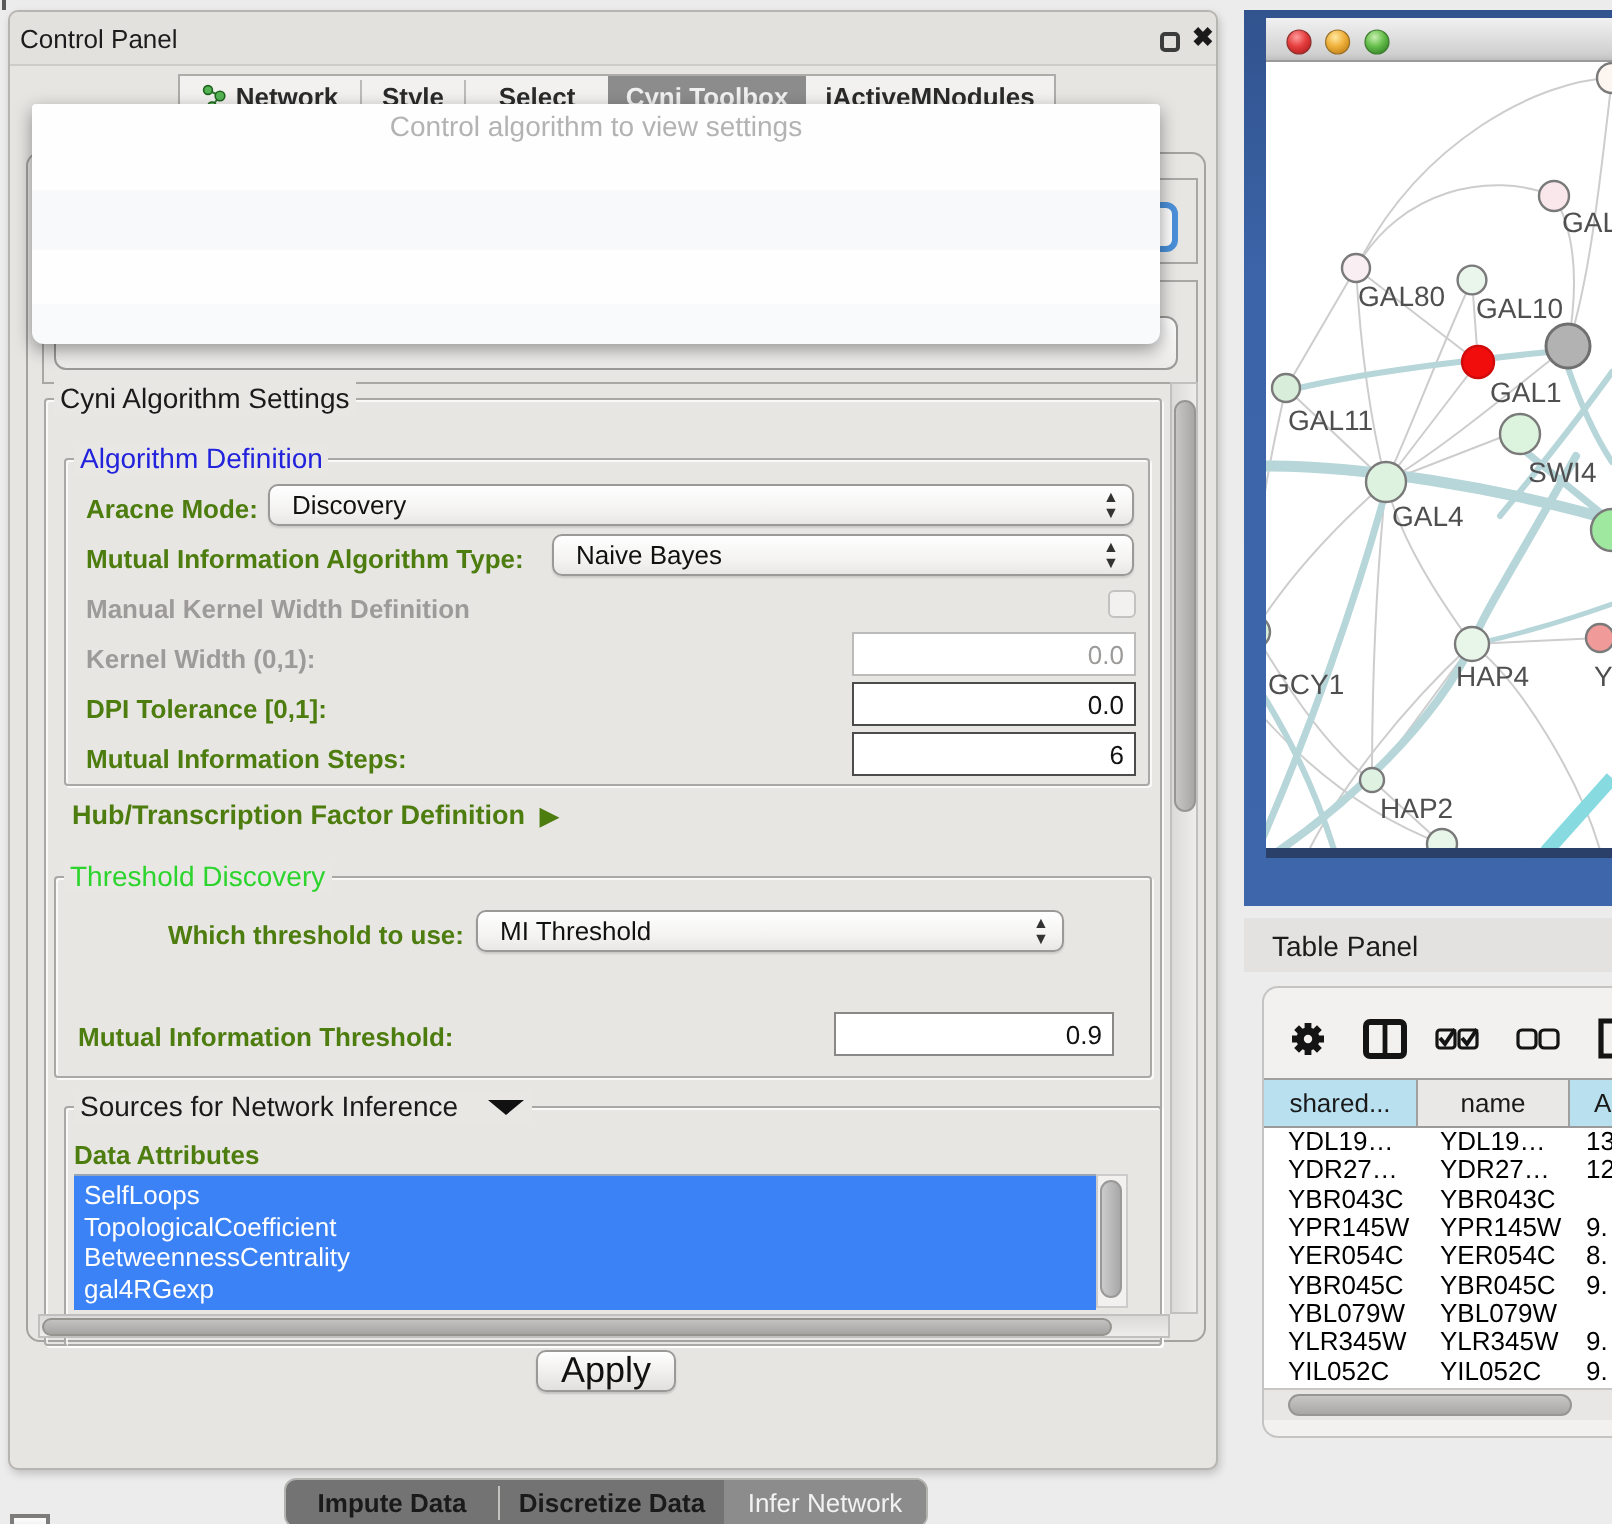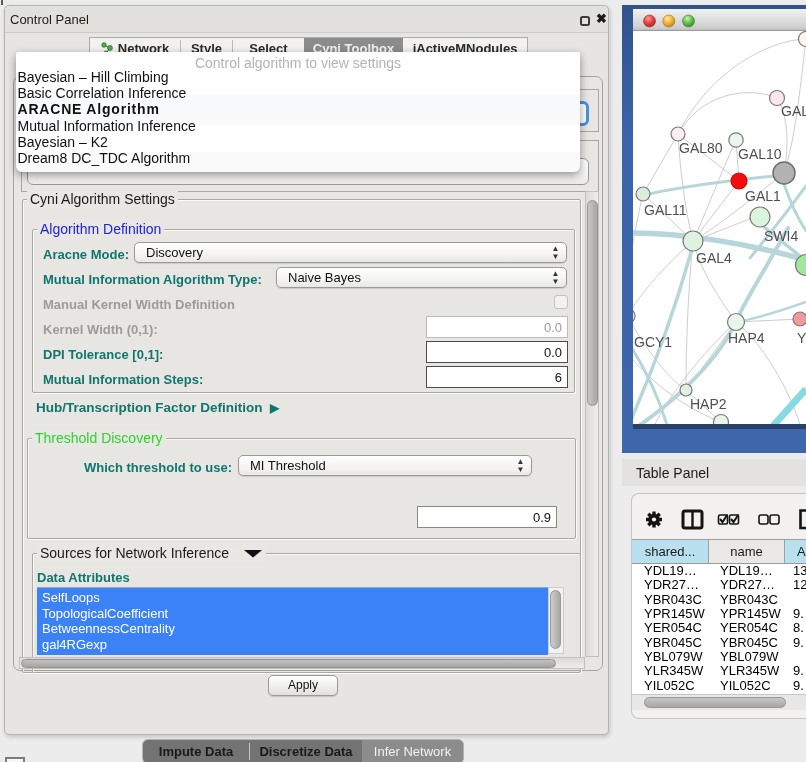--- a/index.html
+++ b/index.html
@@ -1,19 +1,19 @@
 <!DOCTYPE html>
 <html><head><meta charset="utf-8"><style>
 *{margin:0;padding:0;box-sizing:border-box}
 html,body{width:806px;height:762px;background:#ececec;font-family:"Liberation Sans",sans-serif;overflow:hidden}
 #stage{position:relative;width:806px;height:742px}
 .abs{position:absolute}
 .grp{position:absolute;border:1px solid #aaa8a5;border-radius:2px;box-shadow:inset 1px 1px 0 rgba(255,255,255,0.75),1px 1px 0 rgba(255,255,255,0.75)}
 .grp>.lbl{position:absolute;top:-9px;left:4px;background:#e8e7e4;padding:0 3px;font-size:14px;line-height:17px;white-space:nowrap}
-.frow{position:absolute;font-size:13px;font-weight:bold;color:#0f766e;white-space:nowrap}
+.frow{position:absolute;font-size:13px;font-weight:bold;color:#4d7c0f;white-space:nowrap}
 .combo{position:absolute;height:21px;border:1px solid #9b9997;border-radius:5px;background:linear-gradient(#ffffff,#f2f1ef 70%,#e8e7e5);box-shadow:0 1px 1px rgba(0,0,0,0.12);font-size:13px;color:#111;line-height:19px;padding-left:11px}
 .combo .arr{position:absolute;right:6px;top:2px;width:9px;height:16px;font-size:8px;line-height:8px;color:#333;text-align:center}
 .field{position:absolute;height:22px;background:#fff;border:1px solid #999;font-size:13px;color:#111;text-align:right;padding:3px 5px 0 0}
 </style></head><body>
 <div id="stage">
 <div class="abs" style="left:1px;top:0;width:2px;height:5px;background:#5a5a5a"></div>
 
 <div class="abs" id="cpanel" style="left:4px;top:5px;width:605px;height:730px;background:#e7e5e2;border:1px solid #b7b5b2;border-radius:5px;box-shadow:1px 2px 4px rgba(0,0,0,0.18)">
 
   <div class="abs" style="left:0;top:0;width:100%;height:27px;background:#e3e1de;border-bottom:1px solid #ceccc9;border-radius:5px 5px 0 0"></div>
@@ -70,50 +70,50 @@
   <div class="field" style="left:421px;top:360px;width:142px;border-color:#4c4c4c">6</div>
 
   <div class="frow" style="left:31px;top:394px;font-size:13.5px">Hub/Transcription Factor Definition &nbsp;<span style="font-size:12px">▶</span></div>
 
   <div class="grp" style="left:22px;top:432px;width:549px;height:101px">
     <div class="lbl" style="color:#2dd42d">Threshold Discovery</div>
   </div>
   <div class="frow" style="left:75px;top:454px;width:152px;text-align:right">Which threshold to use:</div>
   <div class="combo" style="left:233px;top:449px;width:294px">MI Threshold<span class="arr">▲<br>▼</span></div>
 
+  <div class="frow" style="left:34px;top:505px">Mutual Information Threshold:</div>
   <div class="field" style="left:412px;top:500px;width:140px;border-color:#8a8886">0.9</div>
 
   <div class="grp" style="left:27px;top:547px;width:549px;height:120px;border-bottom:none">
     <div class="lbl" style="color:#1a1a1a">Sources for Network Inference <svg width="20" height="9" viewBox="0 0 20 9" style="margin-left:10px">
             <polygon points="1,1 19,1 10,8.5" fill="#111"></polygon>
           </svg></div>
   </div>
   <div class="frow" style="left:32px;top:564px">Data Attributes</div>
   <div class="abs" style="left:32px;top:581px;width:511px;height:68px;background:#3b82f6;color:#fff;font-size:13px;line-height:15.6px;padding:2px 0 0 5px;overflow:hidden;border-top:1px solid #97a5b8">SelfLoops<br>TopologicalCoefficient<br>BetweennessCentrality<br>gal4RGexp</div>
   <div class="abs" style="left:543px;top:581px;width:16px;height:67px;background:#f2f1ef;border:1px solid #ccc"></div>
   <div class="abs" style="left:545px;top:584px;width:11px;height:59px;border-radius:6px;background:linear-gradient(90deg,#ccc,#a8a8a8);border:1px solid #999"></div>
 
   <div class="abs" style="left:14px;top:651px;width:566px;height:12px;background:linear-gradient(#dcdad8,#efedeb);border:1px solid #c2c0be"></div>
   <div class="abs" style="left:16px;top:652.5px;width:535px;height:9px;border-radius:5px;background:linear-gradient(#c4c2c0,#a6a4a2);border:1px solid #96948f"></div>
 
-  <div class="abs" style="left:263px;top:669px;width:70px;height:21px;border:1px solid #9b9997;border-radius:5px;background:linear-gradient(#ffffff,#efedeb 60%,#e2e0de);font-size:12px;color:#111;text-align:center;line-height:19px;box-shadow:0 1px 1px rgba(0,0,0,0.15)">Apply</div>
+  <div class="abs" style="left:263px;top:669px;width:70px;height:21px;border:1px solid #9b9997;border-radius:5px;background:linear-gradient(#ffffff,#efedeb 60%,#e2e0de);font-size:18px;color:#111;text-align:center;line-height:19px;box-shadow:0 1px 1px rgba(0,0,0,0.15)">Apply</div>
 
   <div class="abs" style="left:137px;top:733px;width:322px;height:25px;background:#737373;border:1px solid #b5b3b0;border-radius:6px;display:flex;align-items:center;font-size:13px;font-weight:bold;color:#1a1a1a;overflow:hidden">
     <div style="width:106px;text-align:center">Impute Data</div>
     <div style="width:1px;height:17px;background:#c5c3c0"></div>
     <div style="width:112px;text-align:center">Discretize Data</div>
     <div style="flex:1;height:100%;background:#8c8c8c;color:#f2f2f2;display:flex;align-items:center;justify-content:center;font-weight:normal;border-radius:0 5px 5px 0">Infer Network</div>
   </div>
 </div>
 
 <div class="abs" style="left:16px;top:52px;width:564px;height:120px;background:#fefefe;border-radius:2px 2px 6px 6px;box-shadow:0 3px 9px rgba(0,0,0,0.4);font-size:14px;color:#111">
   <div style="position:absolute;left:0;top:43px;width:100%;height:30px;background:rgba(205,215,228,0.13)"></div>
       <div style="position:absolute;left:0;top:100px;width:100%;height:20px;background:rgba(205,215,228,0.10)"></div>
       <div style="text-align:center;color:#b3b3b3;padding-top:3px;height:17px;font-size:14px;position:relative">Control algorithm to view settings</div>
-  <div style="padding-left:1.5px;line-height:16.2px;white-space:nowrap;position:relative">Bayesian – Hill Climbing<br>Basic Correlation Inference<br><b style="letter-spacing:0.8px">ARACNE Algorithm</b><br>Mutual Information Inference<br>Bayesian – K2<br>Dream8 DC_TDC Algorithm</div>
 </div>
 
 <div class="abs" style="left:622px;top:5px;width:184px;height:448px;background:linear-gradient(#31538e,#3c64a8 30%,#3e66ab)"></div>
 <div class="abs" style="left:633px;top:424px;width:173px;height:5px;background:#2b4068"></div>
 <div class="abs" style="left:633px;top:9px;width:173px;height:22px;background:linear-gradient(#f1f1f1,#d0d0d0 85%,#c0c0c0);border-bottom:1px solid #9a9a9a">
   <svg width="80" height="22" viewBox="0 0 80 22">
     <defs>
       <radialGradient id="tlr" cx="0.4" cy="0.3" r="0.8">
             <stop offset="0" stop-color="#ff9a9a"></stop>
             <stop offset="0.5" stop-color="#e53e3e"></stop>

